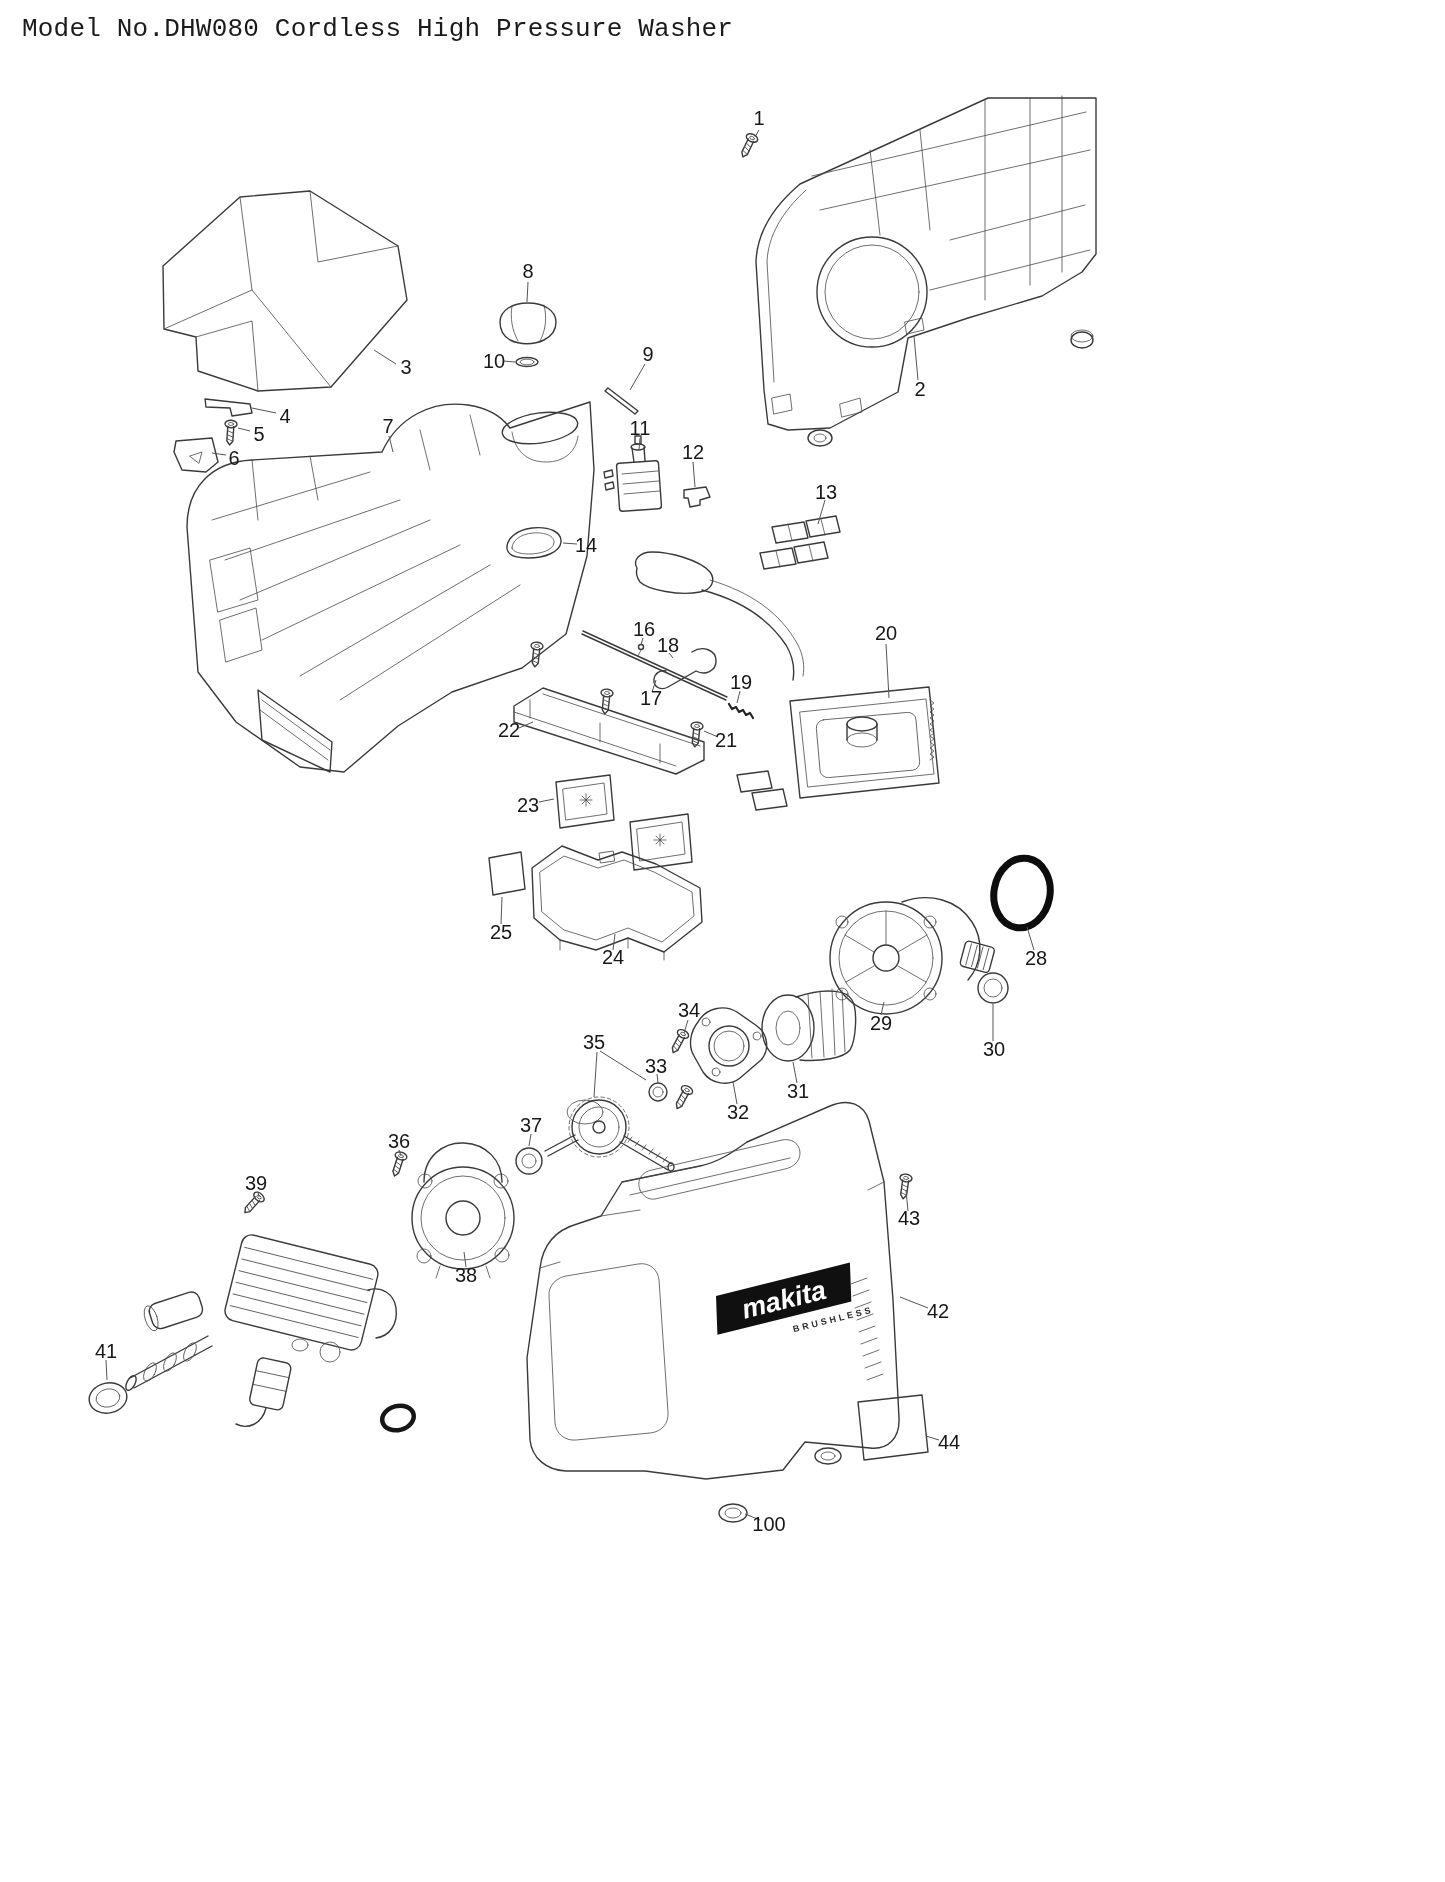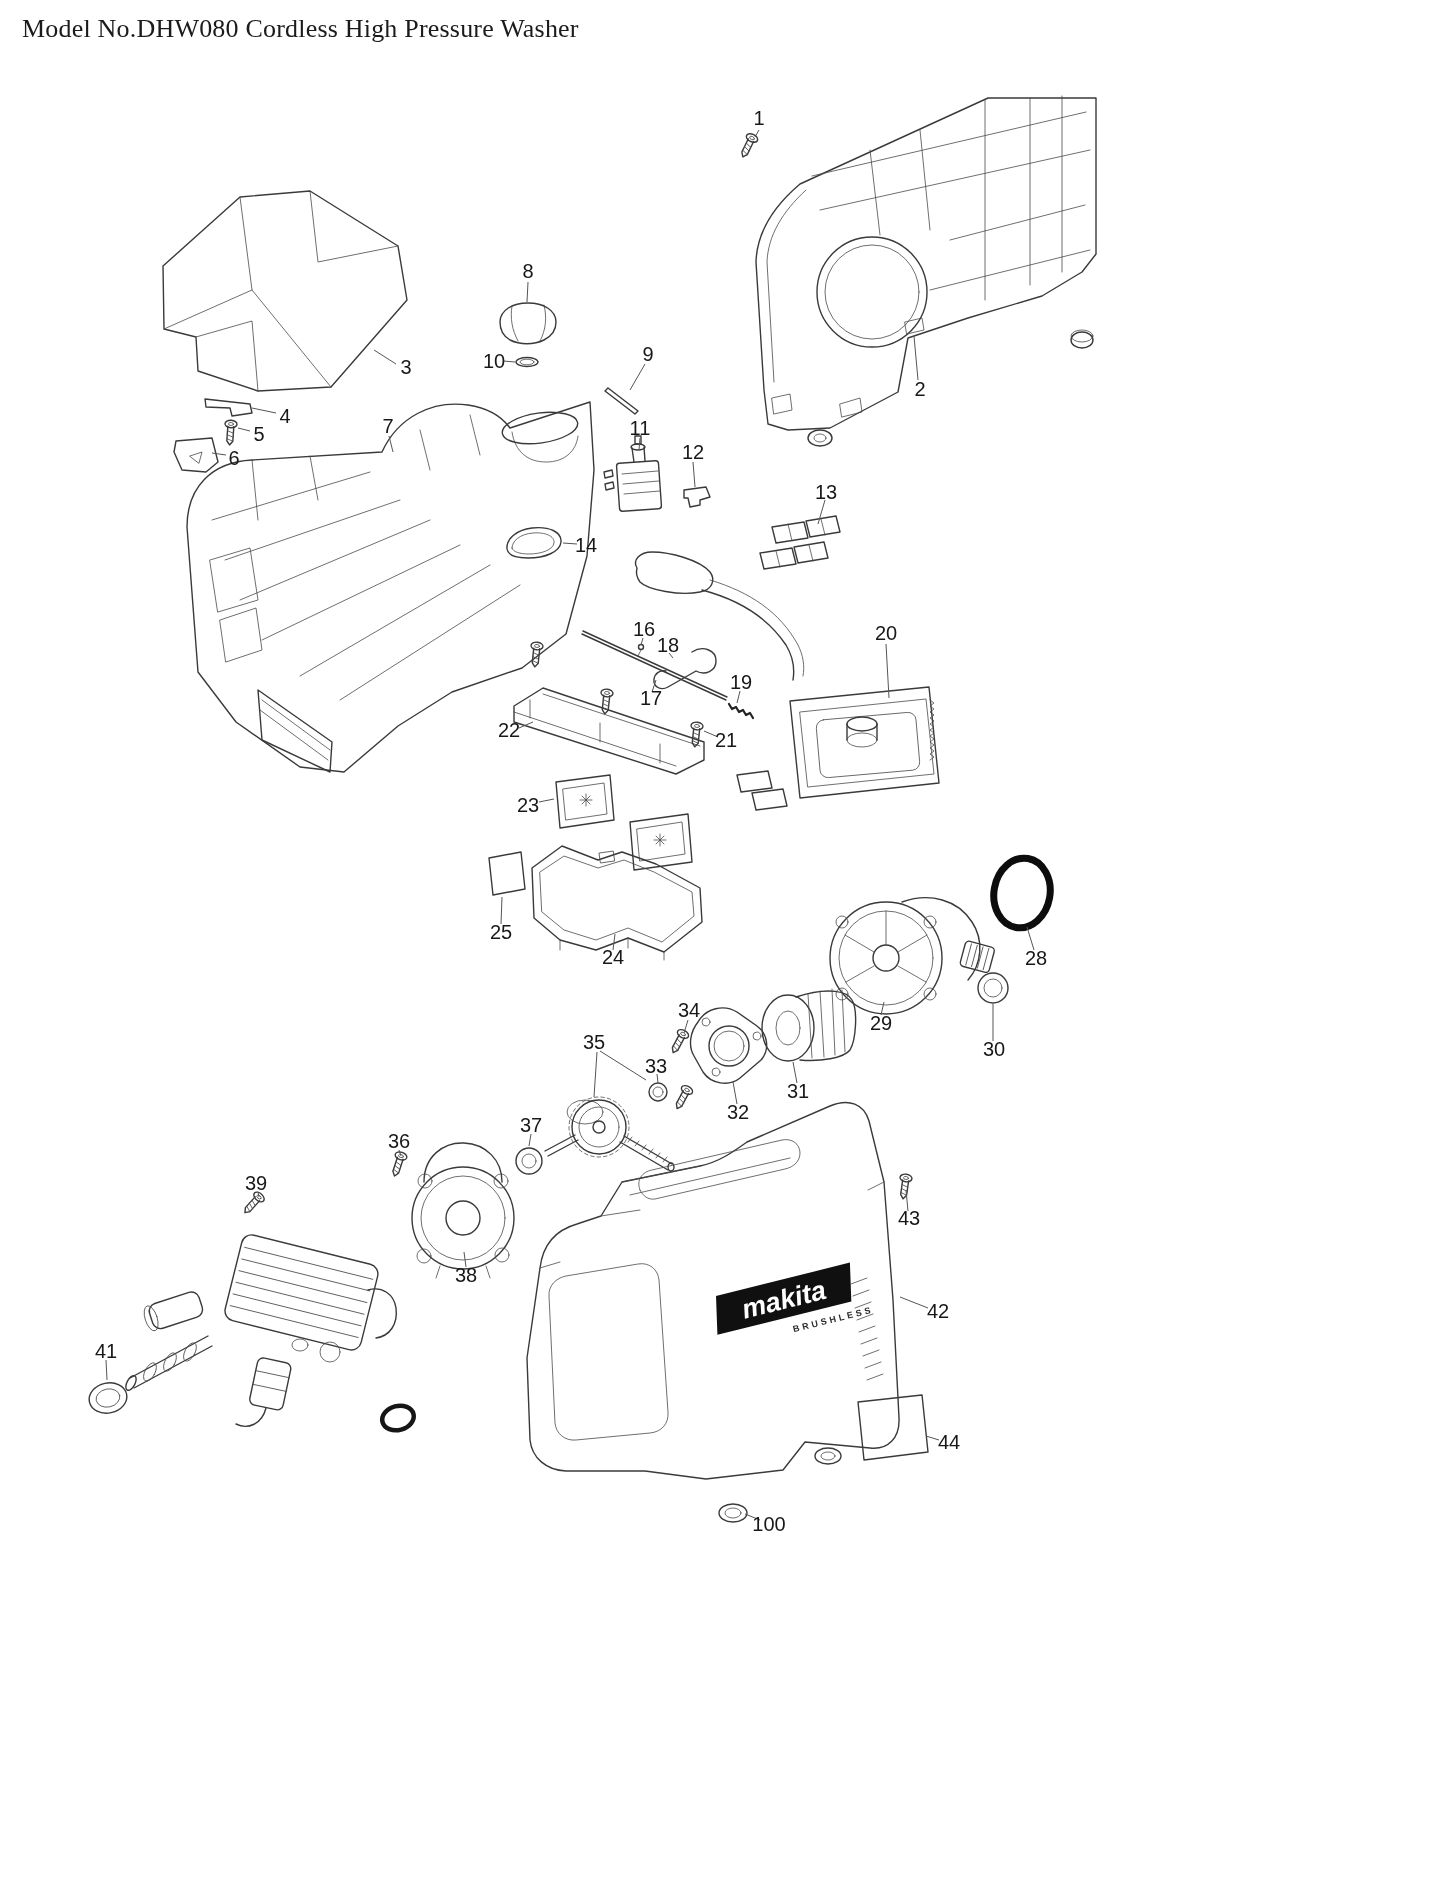--- a/index.html
+++ b/index.html
@@ -1,19 +1,19 @@
 <!DOCTYPE html>
 <html><head>
 <meta charset="utf-8">
 <style>
   html,body{margin:0;padding:0;background:#ffffff;}
   .page{position:relative;width:1445px;height:1882px;background:#fff;overflow:hidden;
         font-family:"Liberation Sans",sans-serif;}
   .title{position:absolute;left:22px;top:14px;margin:0;font-size:26px;font-weight:500;
-         color:#1b1b1b;letter-spacing:0.2px;font-family:Liberation Serif, serif;}
+         color:#1b1b1b;letter-spacing:0.2px;font-family:Liberation Mono, monospace;}
   svg.diagram{position:absolute;left:0;top:0;width:1445px;height:1882px;}
   .ln{stroke:#3a3a3a;fill:none;stroke-width:1.4;stroke-linejoin:round;stroke-linecap:round;}
   .ln-thin{stroke:#4a4a4a;fill:none;stroke-width:0.8;stroke-linejoin:round;stroke-linecap:round;}
   .thick{stroke:#0d0d0d;stroke-width:7;fill:none;}
   .seal{stroke:#161616;stroke-width:4.5;fill:none;}
   .leader{stroke:#555;stroke-width:1;fill:none;}
   .callout{font:20px "Liberation Sans",sans-serif;fill:#181818;stroke:none;}
   .logo-text{font:bold italic 27px "Liberation Sans",sans-serif;fill:#ffffff;stroke:none;}
   .logo-sub{font:bold 9px "Liberation Sans",sans-serif;fill:#2c2c2c;stroke:none;letter-spacing:3px;}
 </style>

